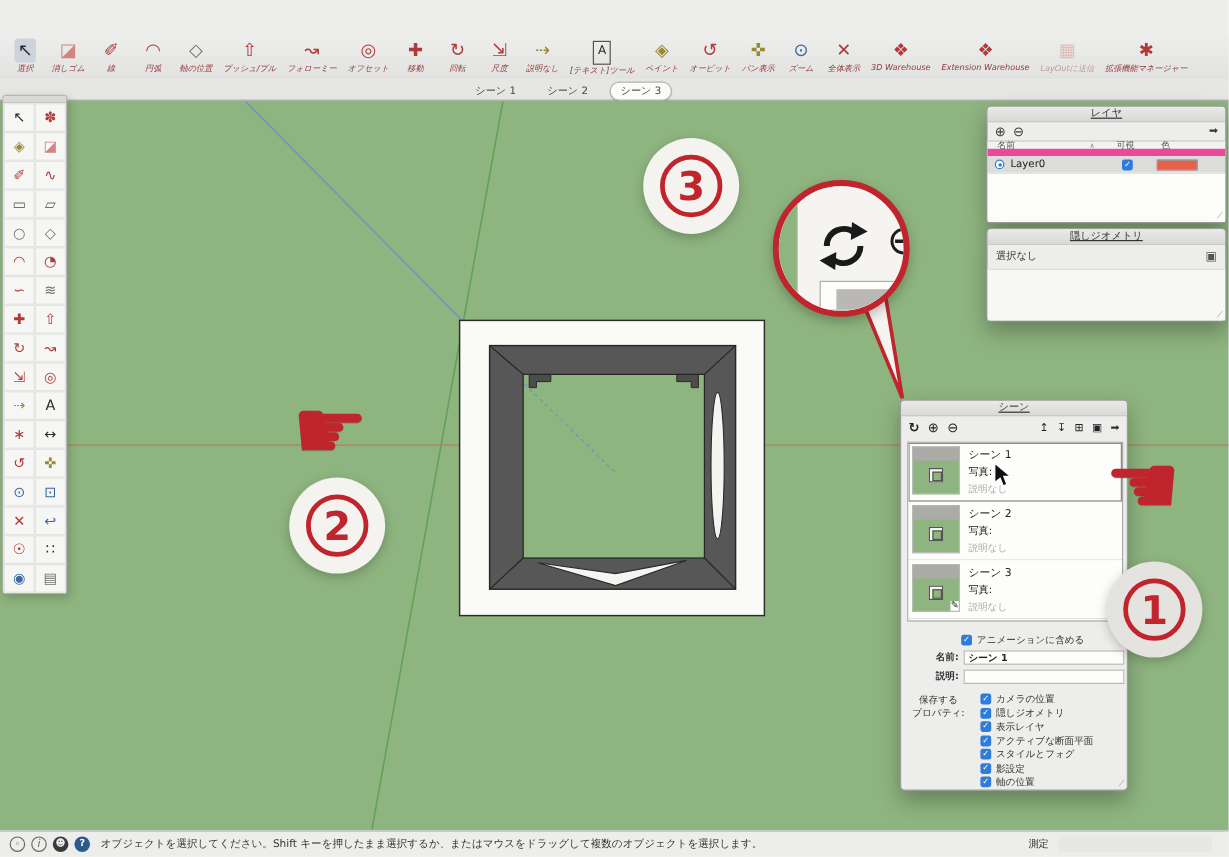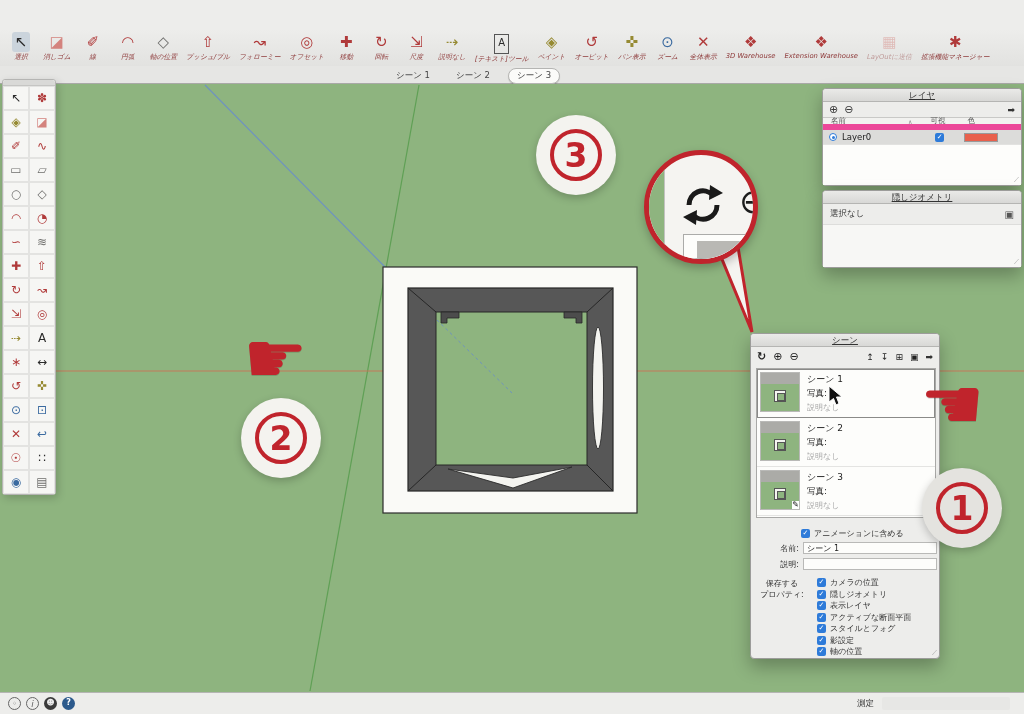--- a/index.html
+++ b/index.html
@@ -84,21 +84,21 @@
   .thumb { width:40px; height:40px; background:#8EB47F; border:1px solid #B9B9B7; position:relative; flex:none; }
   .thumb .tgray { position:absolute; left:0; top:0; right:0; height:11px; background:#ABABA7; }
   .thumb .tsq { position:absolute; left:13px; top:17px; width:12px; height:12px; background:#F4F4F0; border:1px solid #555; }
   .thumb .tsq::after { content:""; position:absolute; left:2px; top:2px; width:6px; height:6px; border:1px solid #555; background:#8EB47F; }
   .thumb .pencil { position:absolute; right:0; bottom:0; font-size:8px; color:#222; background:#fff; line-height:8px; }
   .sctxt { margin-left:7px; padding-top:1px; }
   .scname { font-size:9px; color:#222; }
   .scphoto { font-size:8.5px; color:#222; margin-top:2px; }
   .scdesc { font-size:8px; color:#AAA; margin-top:2px; }
   #anim-row { position:absolute; left:50px; top:194px; display:flex; gap:4px; align-items:center; font-size:8px; color:#333; }
-  .frow { position:absolute; display:flex; align-items:center; font-size:8px; color:#333; }
+  .frow { position:absolute; display:flex; font-size:8px; color:#333;font-weight:bold; }
   .frow .flabel { width:44px; text-align:right; margin-right:4px; }
   .finput { background:#FDFDFB; border:1px solid #B9B9B7; height:12px; font-size:8px; color:#222; padding:0 3px; line-height:12px; }
   #props { position:absolute; left:0; top:243px; width:100%; font-size:8px; color:#333; }
   #props .plabels { position:absolute; left:0; top:1px; width:62px; text-align:center; line-height:11px; color:#333; }
   #props .pchecks { margin-left:66px; }
   #props .prow { display:flex; gap:4px; align-items:center; height:11.5px; }
 
   
   #statusbar { position:absolute; left:0; top:692px; width:1024px; height:22px; background:#EDEDEB; border-top:1px solid #B5B5B3; display:flex; align-items:center; padding:0 8px; gap:5px; }
   .sico { width:13px; height:13px; border-radius:50%; font-size:8px; line-height:12px; text-align:center; flex:none; }
@@ -470,17 +470,18 @@
 
   <svg id="cursor" width="16" height="22" style="left:828px;top:385px">
     <polygon points="1,1 1,17 5.5,13.5 8,20 11,18.5 8.5,12 14,12" fill="#111" stroke="#fff" stroke-width="1"></polygon>
   </svg>
 
   <div id="statusbar">
     <span class="sico o1">◦</span>
     <span class="sico o2">i</span>
     <span class="sico f1">☻</span>
     <span class="sico f2">?</span>
+    <span id="stmsg">オブジェクトを選択してください。Shift キーを押したまま選択するか、またはマウスをドラッグして複数のオブジェクトを選択します。</span>
     <span id="measure">測定</span>
     <span id="measure-field"></span>
   </div>
 
 </div>
 
 </body></html>

